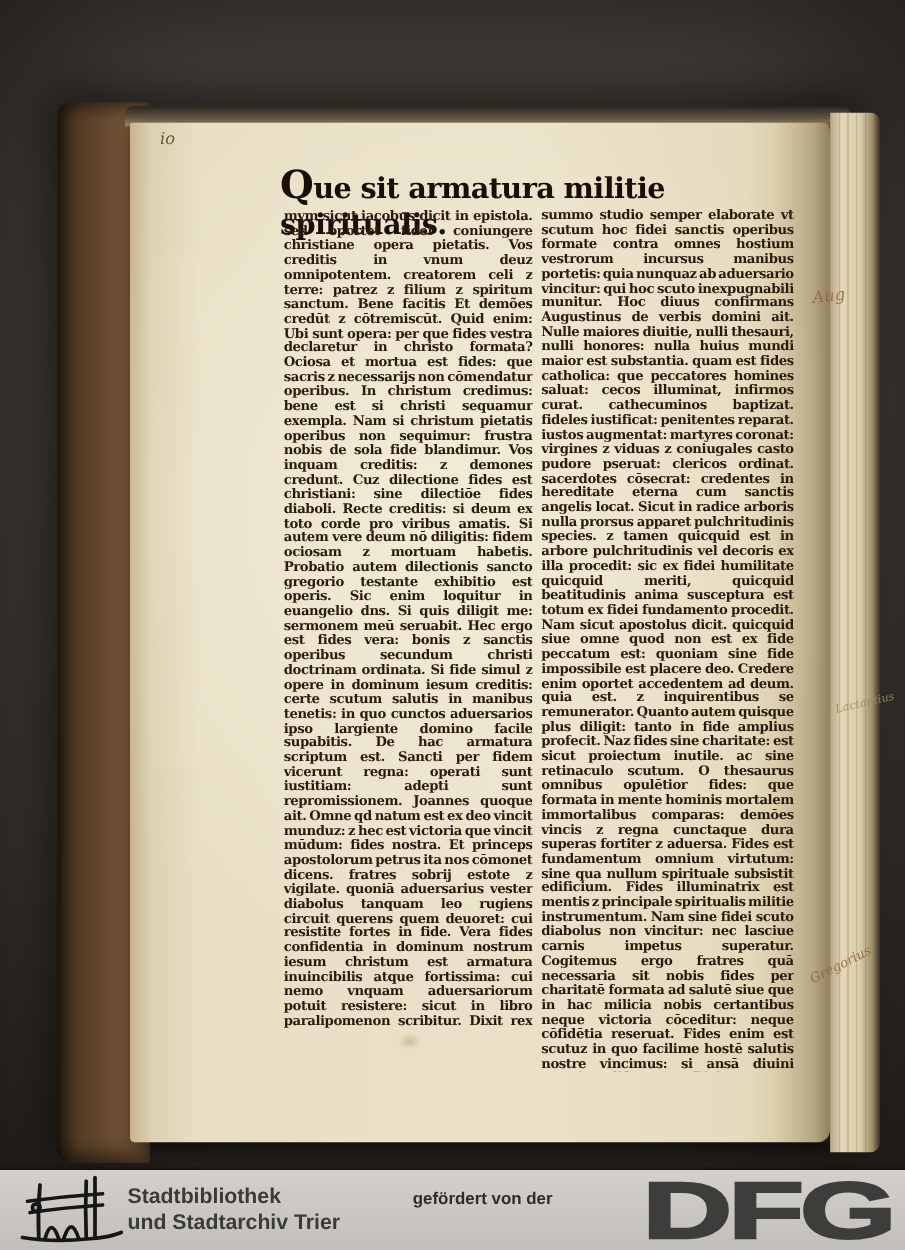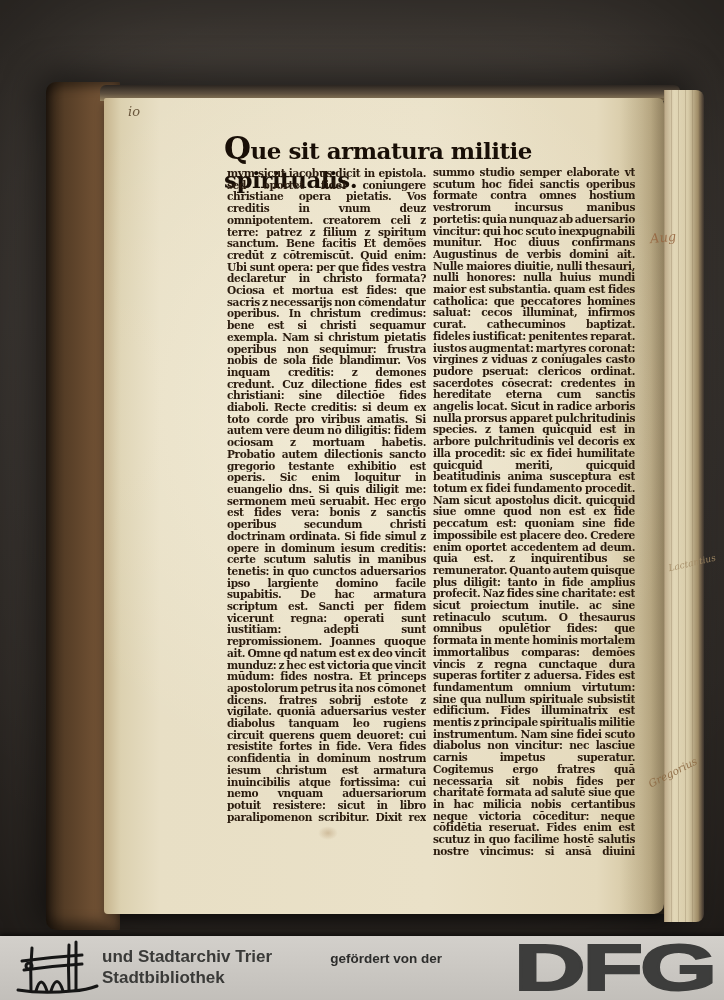--- a/index.html
+++ b/index.html
@@ -114,22 +114,22 @@
       <path d="M39 52 Q45 33 51 52"></path>
       <path d="M20 9 Q18 30 19 51"></path>
       <path d="M57 6 Q56 28 57 51"></path>
       <path d="M64 3 Q64 26 64 51"></path>
       <path d="M10 22 Q40 18 70 16"></path>
       <path d="M12 31 Q40 27 70 25"></path>
       <circle cx="17" cy="27" r="3"></circle>
     </svg>
 
     <div class="library-name">
+      <div>Stadtbibliothek</div>
       <div>und Stadtarchiv Trier</div>
-      <div>Stadtbibliothek</div>
     </div>
 
     <div class="funding-credit">
       <div>gefördert von der</div>
     </div>
 
     <div class="dfg-logo">DFG</div>
   </div>
 
 </div>

